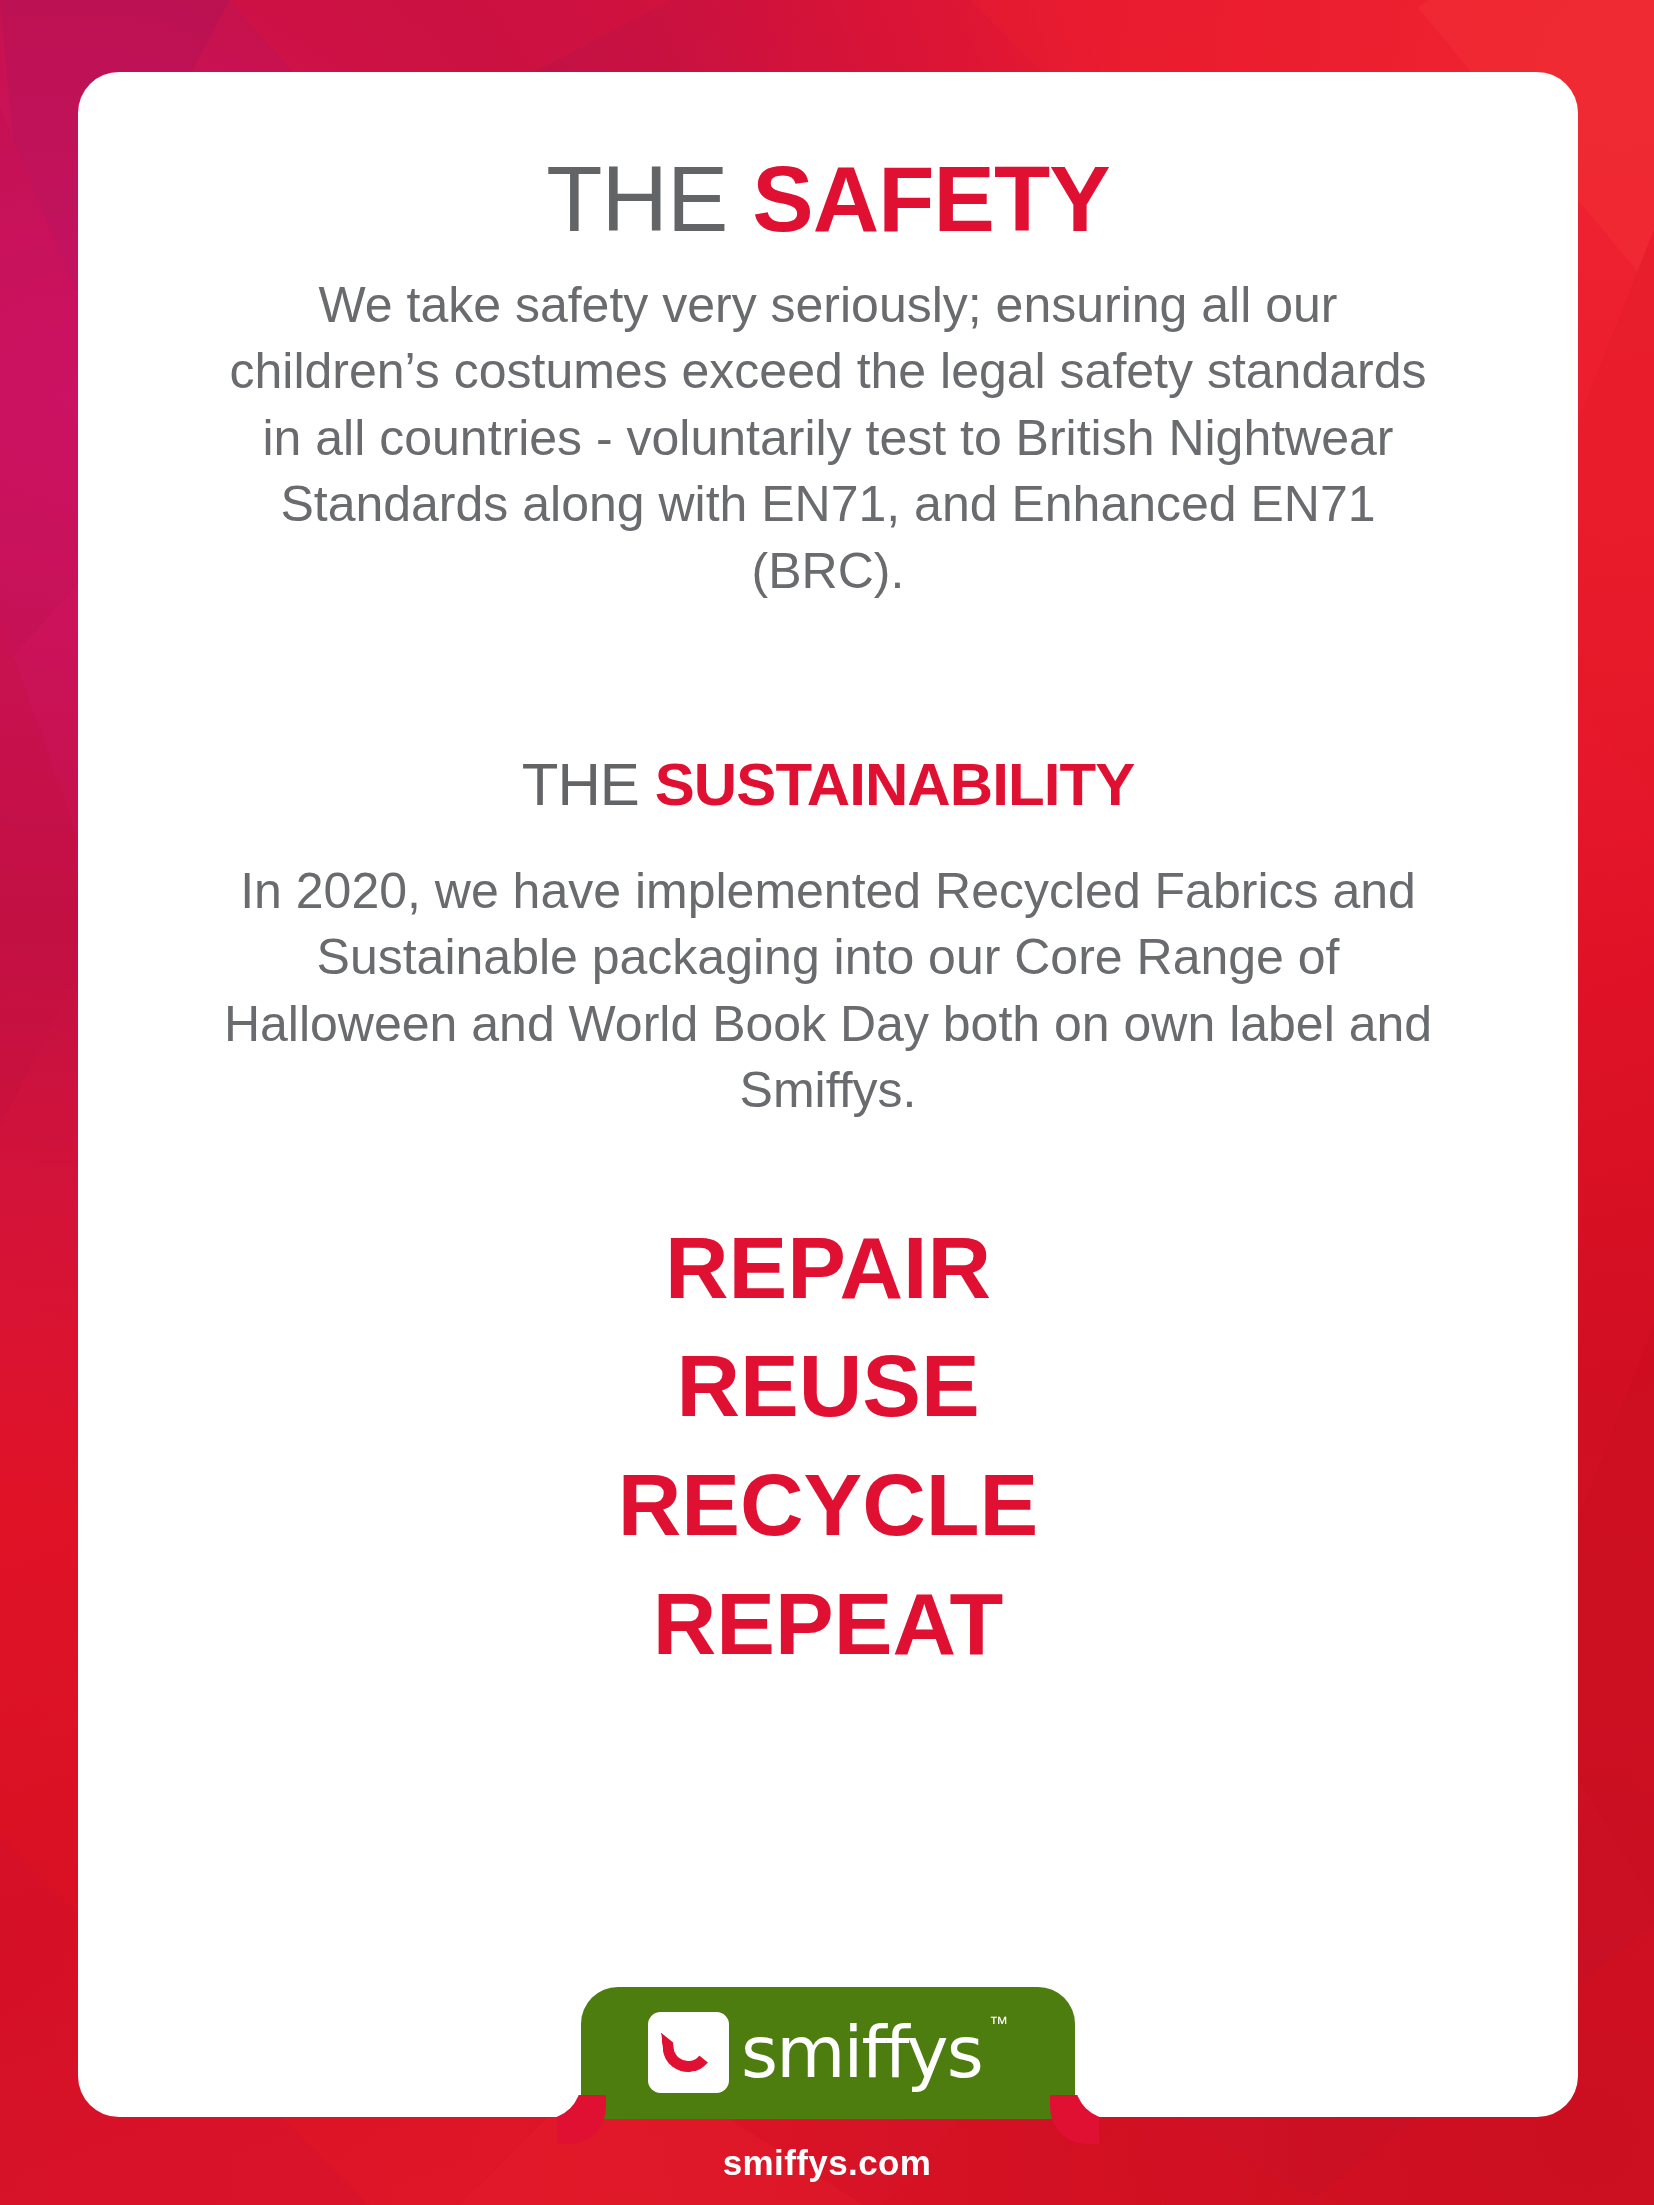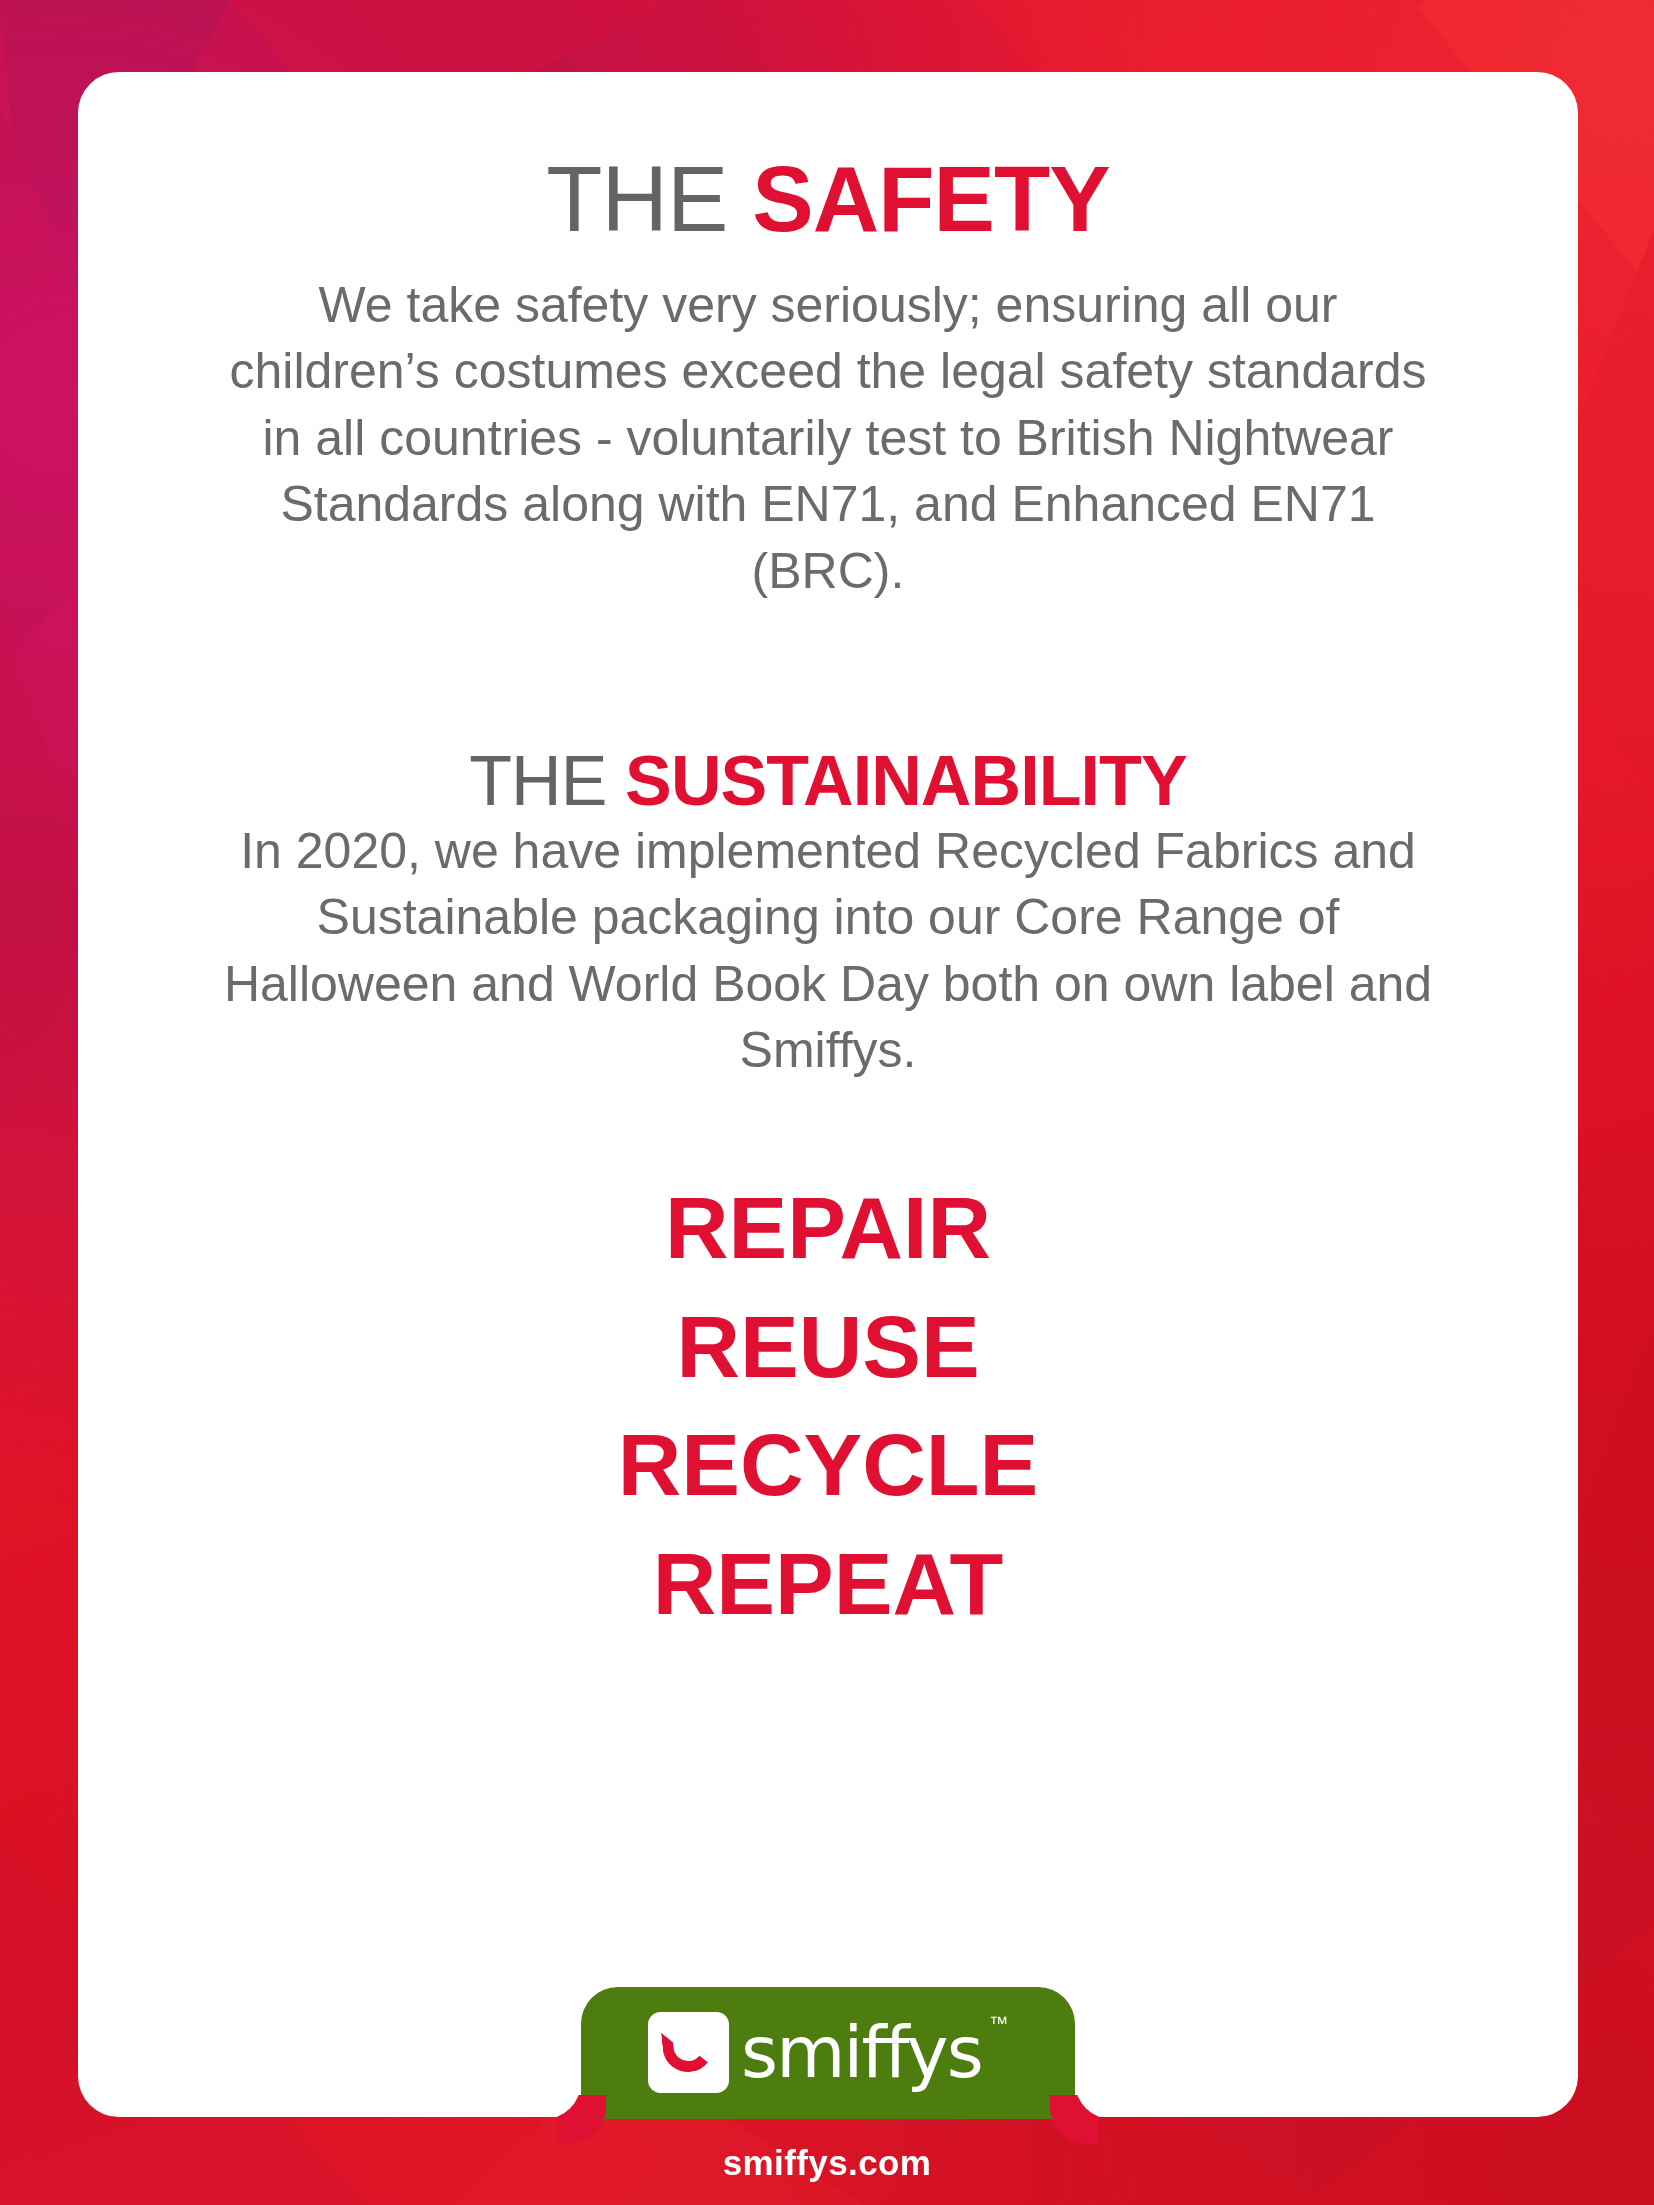--- a/index.html
+++ b/index.html
@@ -70,35 +70,35 @@
     color: #636466;
     font-weight: 300;
   }
   .heading .bold {
     color: #e01033;
     font-weight: 700;
   }
 
   .heading-safety { margin-top: 81px; }
   .heading-sustain {
-    margin-top: 4px;
-    font-size: 70px;
+    margin-top: 12px;
+    font-size: 60px;
   }
 
   .para {
     margin: 0 auto;
     text-align: center;
     color: #6a6b6e;
     font-weight: 400;
     font-size: 50px;
     line-height: 1.33;
     max-width: 1235px;
   }
   .para-safety { margin-top: 25px; }
-  .para-sustain { }
+  .para-sustain { margin-top: 42px; }
 
   .spacer-big { height: 138px; }
 
   .slogan {
     margin-top: 85px;
     text-align: center;
     color: #e01033;
     font-weight: 700;
     font-size: 88px;
     line-height: 1.35;

